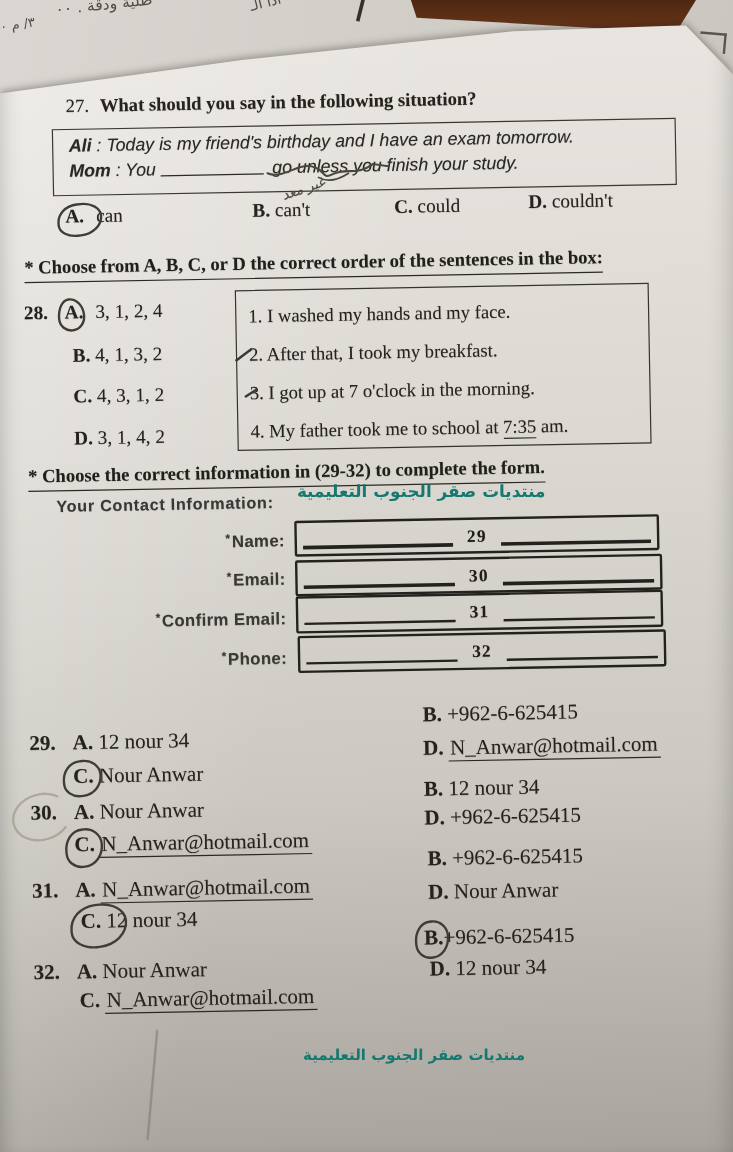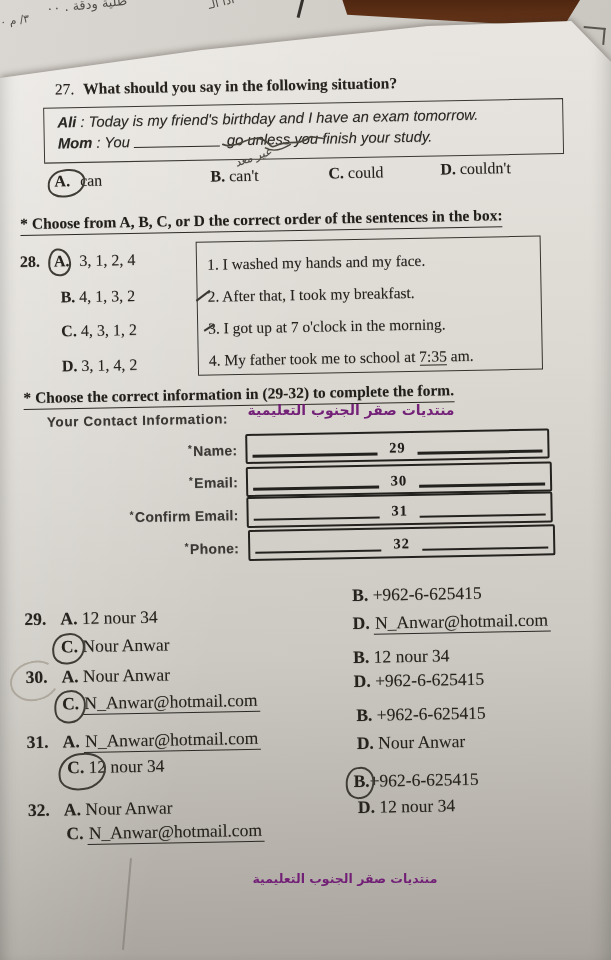--- a/index.html
+++ b/index.html
@@ -68,21 +68,21 @@
   
   .flabel{font-family:"Liberation Sans","DejaVu Sans",sans-serif;font-weight:bold;
     font-size:14px;color:#3a3835;letter-spacing:.3px;text-align:right;}
   .star{font-size:10px;vertical-align:4px;margin-right:1px;}
   .fbox{position:absolute;border:2.6px solid #24221e;border-radius:2px;}
   .nl{position:absolute;left:5px;right:5px;top:46%;display:flex;align-items:center;}
   .nl i{flex:1;height:2.2px;background:#24221e;}
   .nl b{font:bold 14.5px "Liberation Serif",serif;padding:0 12px;
     transform:translateY(-34%);color:#1f1d19;letter-spacing:1px;}
   
-  .wm{position:absolute;color:#701a75;font-family:"DejaVu Sans",sans-serif;
+  .wm{position:absolute;color:#0f766e;font-family:"DejaVu Sans",sans-serif;
     font-weight:bold;direction:rtl;text-align:center;opacity:.96;text-shadow:none;}
   #scratch{position:absolute;left:126px;top:858px;width:2px;height:92px;
     background:rgba(118,113,106,.5);transform:rotate(5deg);}
   svg{display:block;}
 </style>
 </head>
 <body>
 
 <span class="abs hand" style="left:46px;top:-3px;font-size:13px;transform:rotate(-6deg);">طلية ودقة . ٠٠</span>
 <span class="abs hand" style="left:208px;top:-5px;font-size:12px;transform:rotate(-14deg);">اذا الـ</span>

